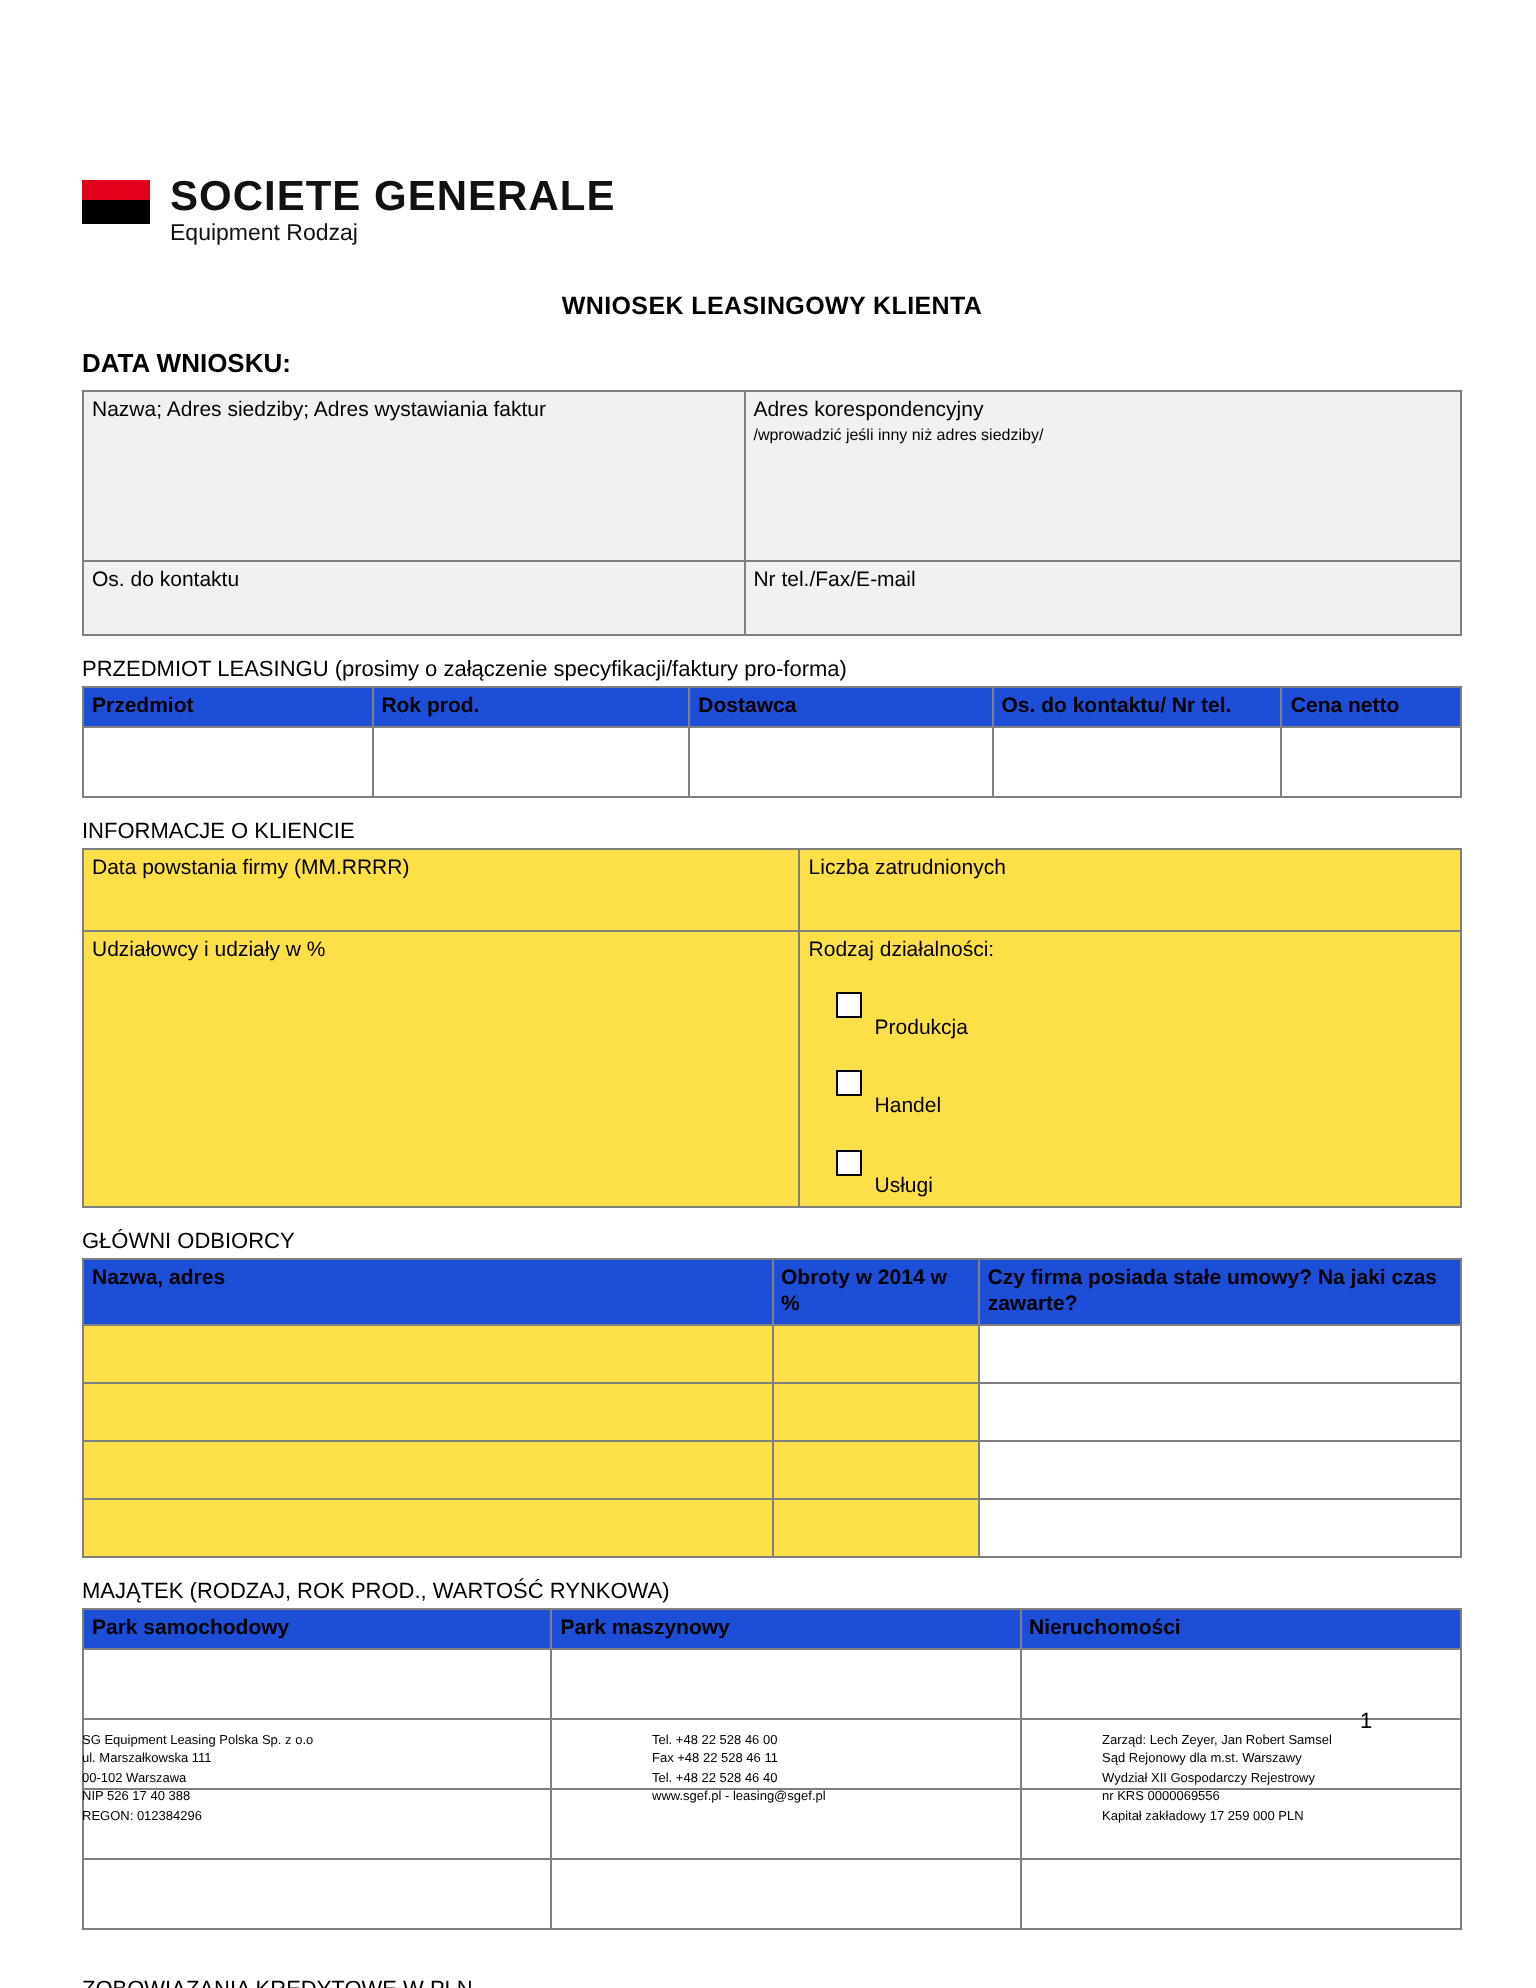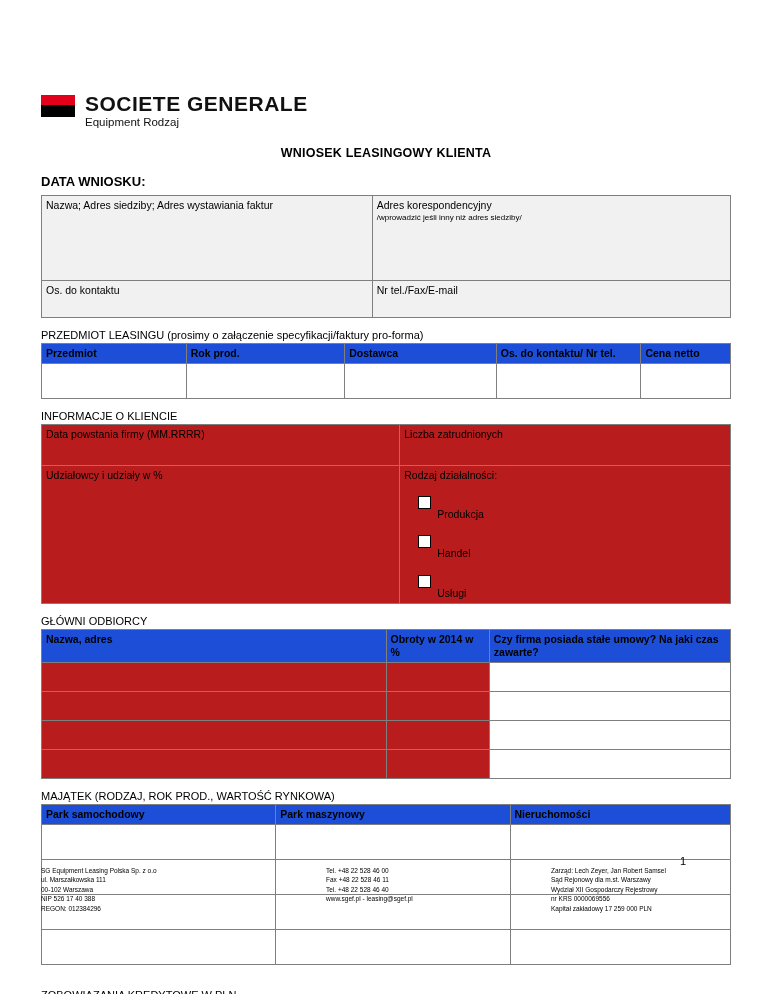--- a/index.html
+++ b/index.html
@@ -24,21 +24,21 @@
   .content {
     position: absolute;
     left: 41px;
     top: 88px;
     width: 690px;
   }
 
   
   .logo-row {
     display: flex;
-    align-items: center;
+    align-items: flex-start;
     height: 46px;
   }
   .logo-mark {
     width: 34px;
     height: 34px;
     margin-top: 2px;
     margin-right: 10px;
     position: relative;
     flex: 0 0 auto;
   }
@@ -87,21 +87,21 @@
     width: 100%;
     table-layout: fixed;
   }
   table.bx td, table.bx th {
     border: 1px solid #7f7f7f;
     vertical-align: top;
     padding: 3px 4px;
     font-size: 10.5px;
     line-height: 1.25;
   }
-  .shade { background: #b91c1c; }
+  .shade { background: #fde047; }
   .hdr {
     background: #1d4ed8;
     font-weight: bold;
     font-size: 10.5px;
     text-align: left;
     color: #000;
   }
   .sect {
     font-size: 11px;
     font-weight: normal;

